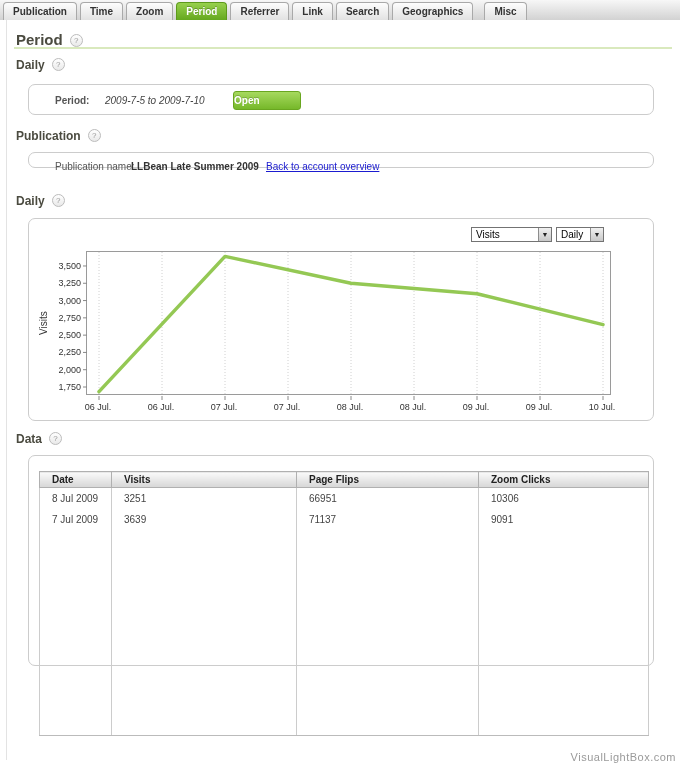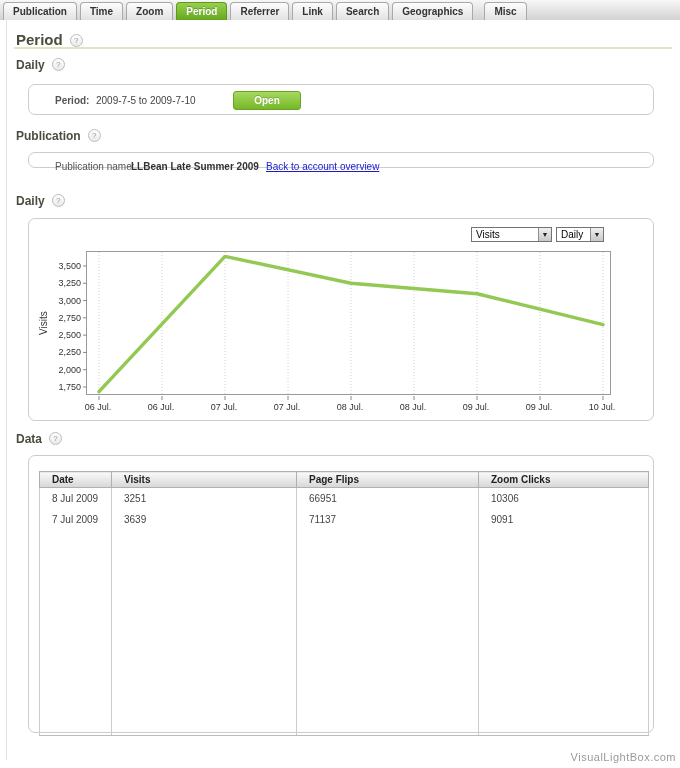--- a/index.html
+++ b/index.html
@@ -32,21 +32,21 @@
   
   .panel { position: absolute; left: 28px; width: 626px; background: #fff;
            border: 1px solid #ccc; border-radius: 7px; }
   .p-label { position: absolute; font-size: 10px; font-weight: bold; color: #555; }
   .p-value { position: absolute; font-size: 10px; color: #444; }
   .p-link  { position: absolute; font-size: 10px; color: #1b1bd0; text-decoration: underline; cursor: pointer; }
 
   .open-btn { position: absolute; left: 204px; top: 6px; width: 68px; height: 19px;
               background: linear-gradient(#a6d95e, #76b82a); border: 1px solid #69a620;
               border-radius: 3px; color: #fff; font-size: 10px; font-weight: bold;
-              text-align: center; line-height: 17px; cursor: pointer;
+              text-align: left; line-height: 17px; cursor: pointer;
               text-shadow: 0 -1px 0 rgba(0,0,0,0.2); }
 
   
   .select { position: absolute; top: 8px; height: 15px; background: #fff;
             border: 1px solid #737373; display: flex; align-items: stretch; cursor: pointer; }
   .select .lbl { flex: 1; font-size: 10px; color: #000; padding: 1px 0 0 4px; overflow: hidden; white-space: nowrap; }
   .select .btn { width: 13px; background: linear-gradient(#f0f0f0, #c8c8c8);
                  border-left: 1px solid #8d8d8d; text-align: center;
                  font-size: 7px; color: #222; line-height: 13px; }
 
@@ -97,21 +97,21 @@
   <div class="h1" style="top:31px;">
     <span>Period</span><span class="help">?</span>
   </div>
   <div class="greenrule"></div>
 
   <div class="h2" style="top:58px;">
     <span>Daily</span><span class="help">?</span>
   </div>
   <div class="panel" style="top:84px; height:31px;">
     <div class="p-label" style="left:26px; top:10px;">Period:</div>
-    <div class="p-value" style="left:67px; top:10px;">2009-7-5 to 2009-7-10</div>
+    <div class="p-value" style="left:76px; top:10px;font-style:italic;">2009-7-5 to 2009-7-10</div>
     <div class="open-btn">Open</div>
   </div>
 
   <div class="h2" style="top:129px;">
     <span>Publication</span><span class="help">?</span>
   </div>
   <div class="panel" style="top:152px; height:16px;">
     <div class="p-label" style="left:26px; top:8px; font-weight:normal; color:#555;">Publication name:</div>
     <div class="p-value" style="left:102px; top:8px; font-weight:bold; color:#333;">LLBean Late Summer 2009</div>
     <div class="p-link" style="left:237px; top:8px;">Back to account overview</div>
@@ -180,21 +180,21 @@
         <div class="xtick" style="left: 354px;">08 Jul.</div>
         <div class="xtick" style="left: 417px;">09 Jul.</div>
         <div class="xtick" style="left: 480px;">09 Jul.</div>
         <div class="xtick" style="left: 543px;">10 Jul.</div>
       </div>
   </div>
 
   <div class="h2" style="top:432px;">
     <span>Data</span><span class="help">?</span>
   </div>
-  <div class="panel" style="top:455px; height:278px;">
+  <div class="panel" style="top:455px; height:211px;">
     <table class="data">
       <colgroup>
           <col style="width:72px">
           <col style="width:185px">
           <col style="width:182px">
           <col style="width:170px">
         </colgroup>
       <thead>
         <tr>
           <th>Date</th>

